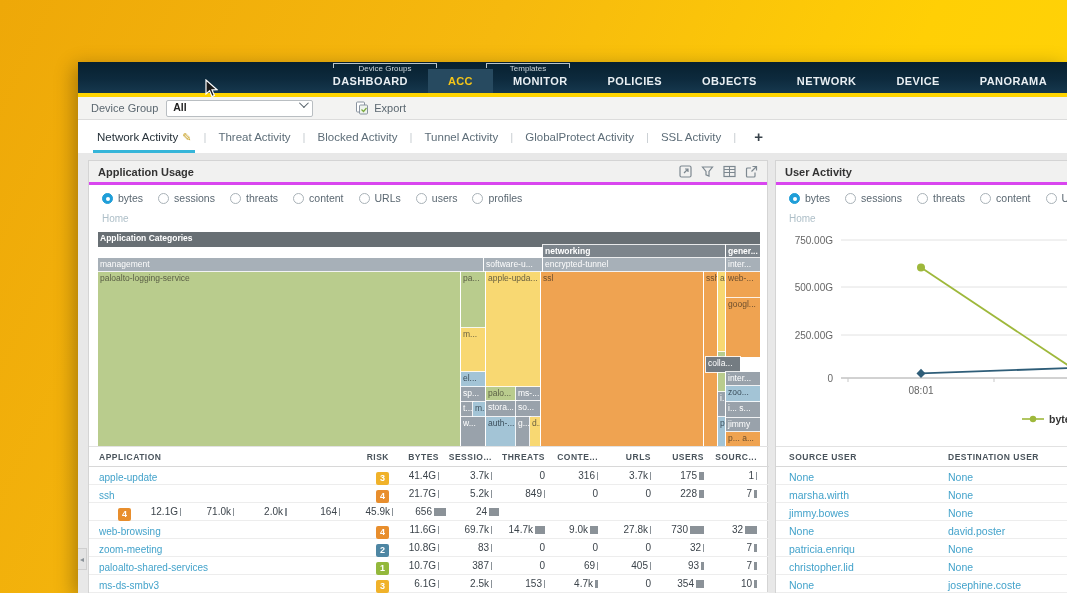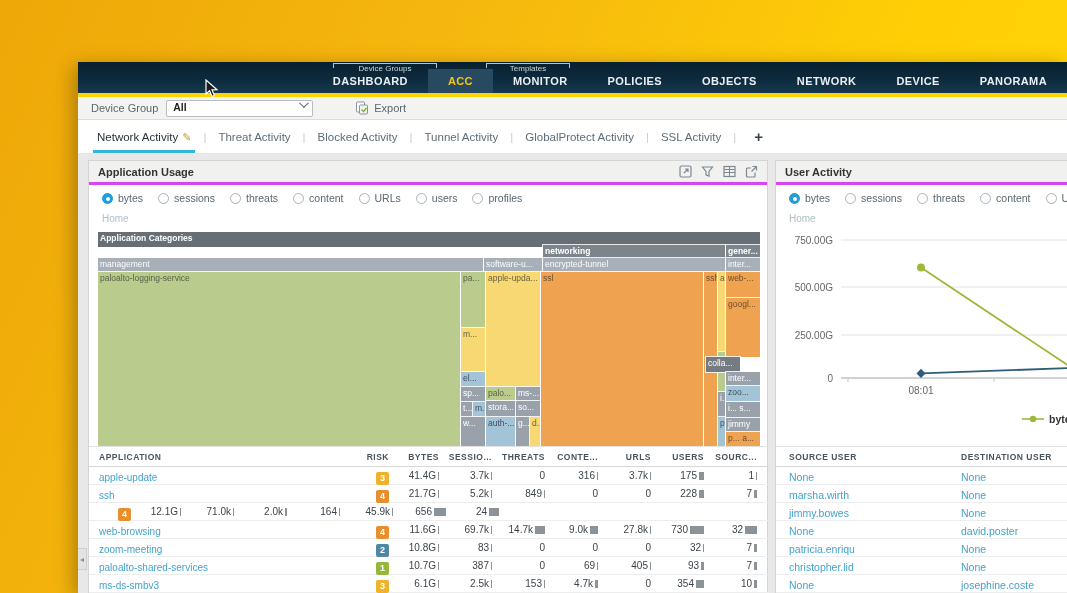--- a/index.html
+++ b/index.html
@@ -111,21 +111,21 @@
   .num { font-size:10px; color:#3c444b; }
   .bar { display:inline-block; height:8px; background:#8b9298; }
   
   .chart-wrap { position:absolute; left:0; top:60px; width:382px; height:178px; }
   .legend { position:absolute; left:246px; top:252px; display:flex; align-items:center; gap:5px;
     font-size:10.5px; font-weight:bold; color:#333; }
   
   .utable { position:absolute; left:0; top:285px; width:382px; }
   .urow { display:flex; align-items:center; height:18px; border-bottom:1px solid #ededed; }
   .urow.head { height:21px; border-top:1px solid #e2e2e2; border-bottom:1px solid #d8d8d8; }
-  .ucol1 { width:185px; padding-left:13px; }
+  .ucol1 { width:172px; padding-left:13px; }
   .ucol2 { width:190px; }
   .u-link { font-size:10.5px; }
   
   .edge-handle {
     position:absolute; left:0; top:486px; width:9px; height:22px; background:#e3e3e3;
     color:#8a9298; font-size:8px; line-height:22px; text-align:center; cursor:pointer;
     border:1px solid #cfcfcf; border-left:none;
   }
   svg text { font-family:"Liberation Sans", sans-serif; }
 </style>

